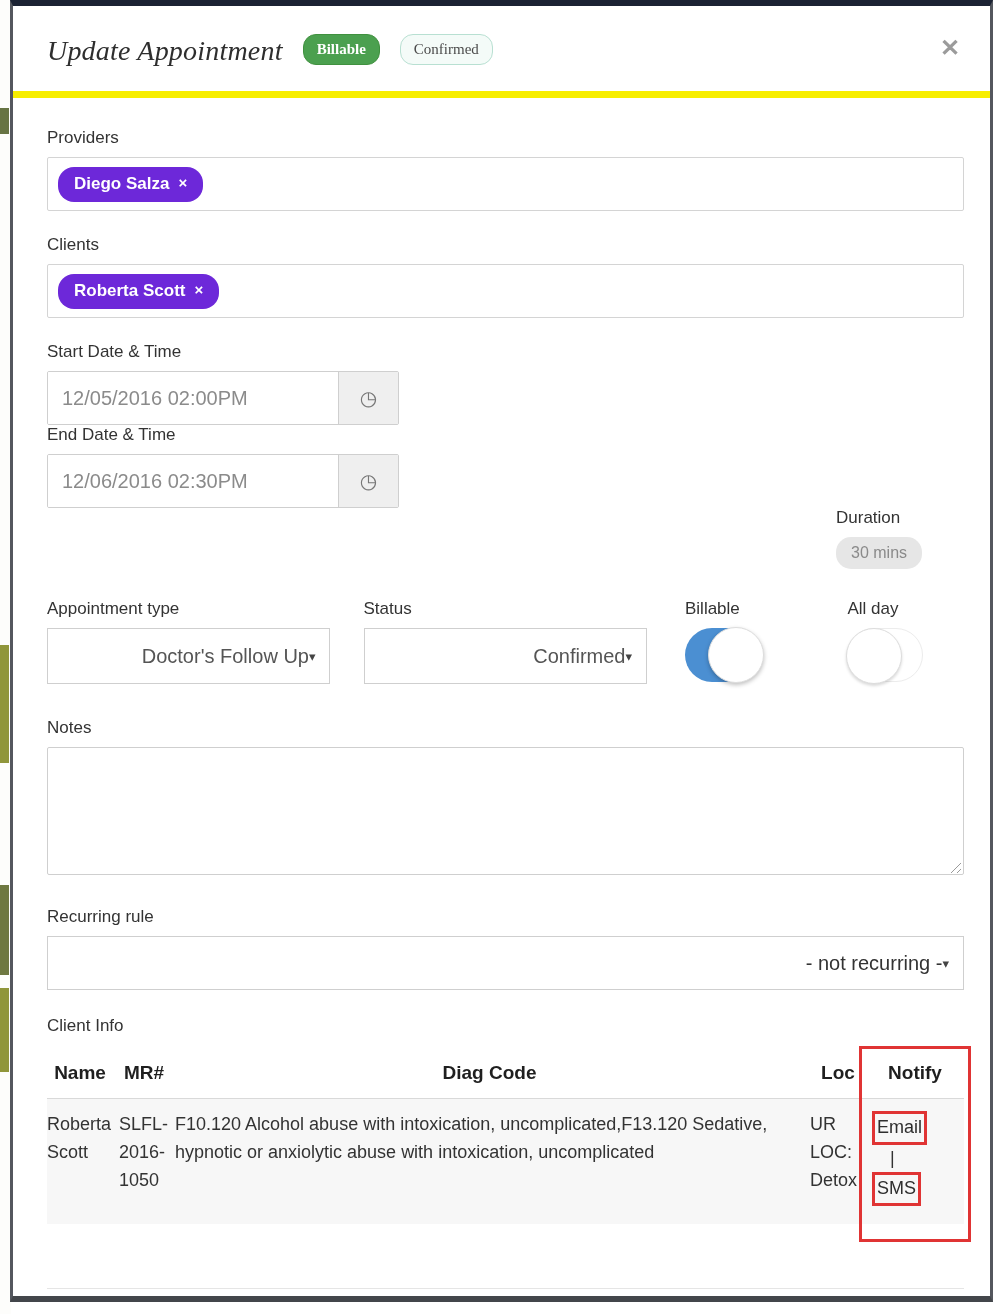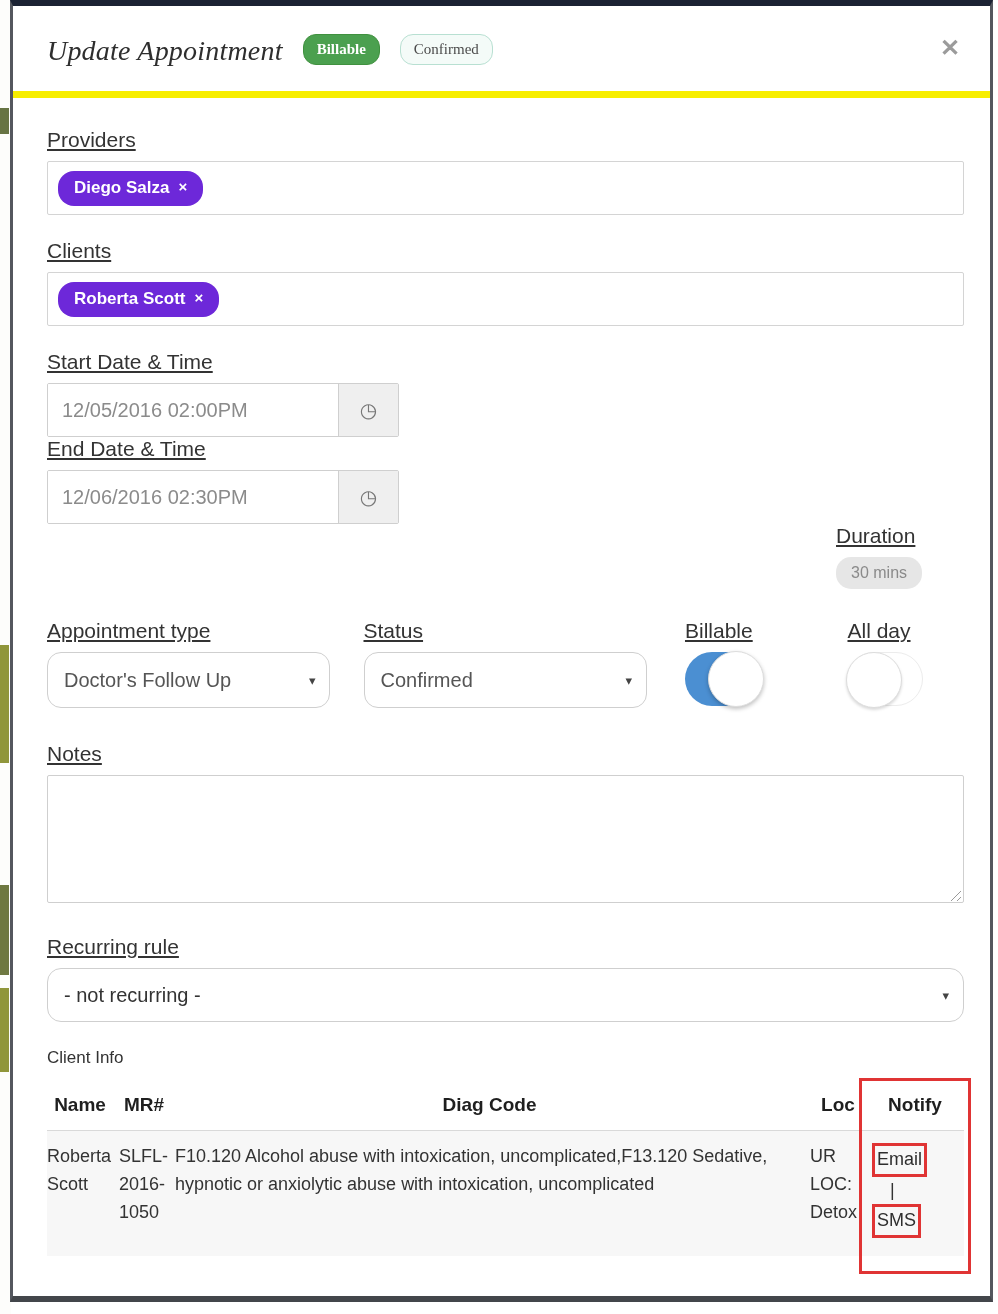--- a/index.html
+++ b/index.html
@@ -27,21 +27,21 @@
   .badge { display: inline-block; vertical-align: 6px; margin-left: 16px;
     font-size: 15px; line-height: 1; padding: 7px 13px 7px; border-radius: 13px; }
   .badge.green { background: #4ba04f; border: 1px solid #40913f; color: #fff; font-weight: bold; }
   .badge.outline { background: #f4fbf8; border: 1px solid #b8e0d2; color: #4b4b4b; }
   .close-x { position: absolute; right: 30px; top: 30px; font-size: 24px; font-weight: bold;
     color: #9b9b9b; line-height: 1; cursor: pointer; }
   .yellow-bar { height: 7px; background: #f7ee00; }
 
   
   .modal-body { padding: 30px 26px 0 34px; }
-  .field-label { font-size: 21px; color: #333; margin-bottom: 9px; text-decoration: underline; }
+  .field-label { font-size: 17px; color: #333; margin-bottom: 9px; }
   .group { margin-bottom: 24px; }
 
   .tagbox { width: 100%; height: 54px; border: 1px solid #d4d4d4; border-radius: 2px;
     background: #fff; display: flex; align-items: center; padding: 0 10px; }
   .tag-pill { background: #6d28d9; color: #fff; font-weight: bold; font-size: 17px;
     padding: 7px 16px 8px; border-radius: 16px; display: inline-flex; gap: 9px; }
   .tag-x { font-size: 15px; font-weight: bold; cursor: pointer; }
 
   .row { display: flex; }
   .dates-row { margin-bottom: 30px; flex-direction: column; }
@@ -51,22 +51,22 @@
   .dt-input { flex: 1; display: flex; align-items: center; padding: 0 14px; font-size: 20px; color: #8b8b8b; background: #fff; }
   .dt-addon { width: 60px; background: #efefef; border-left: 1px solid #cfcfcf;
     display: flex; align-items: center; justify-content: center; font-size: 20px; color: #777; cursor: pointer; }
   .duration-col { margin-left: auto; width: 128px; padding-right: 14px; }
   .duration-pill { display: inline-block; background: #e6e6e6; color: #8a8a8a; font-size: 16px;
     padding: 7px 15px; border-radius: 15px; }
 
   .selects-row { margin-bottom: 34px; }
   .sel-group { width: 292px; }
   .sel-gap { width: 34px; }
-  .fake-select { height: 56px; border: 1px solid #cfcfcf; border-radius: 14px; background: #fff;
-    display: flex; align-items: center; justify-content: space-between; padding: 0 14px 0 16px;
+  .fake-select { height: 56px; border: 1px solid #cfcfcf; border-radius: 0; background: #fff;
+    display: flex; align-items: center; justify-content: flex-end; padding: 0 14px 0 16px;
     font-size: 20px; color: #555; cursor: pointer; }
   .caret { font-size: 13px; color: #444; }
   .toggle-col { margin-left: 38px; width: 120px; }
   .toggle-col.second { margin-left: 46px; }
   .switch { position: relative; width: 76px; height: 54px; border-radius: 27px; cursor: pointer; }
   .switch.on { background: #4b8fd2; }
   .switch.off { background: #fff; border: 1px solid #ececec; }
   .knob { position: absolute; top: -1px; width: 56px; height: 56px; border-radius: 50%;
     background: #fff; border: 1px solid #ddd; box-shadow: 0 2px 4px rgba(0,0,0,.25); }
   .switch.on .knob { right: -3px; }

